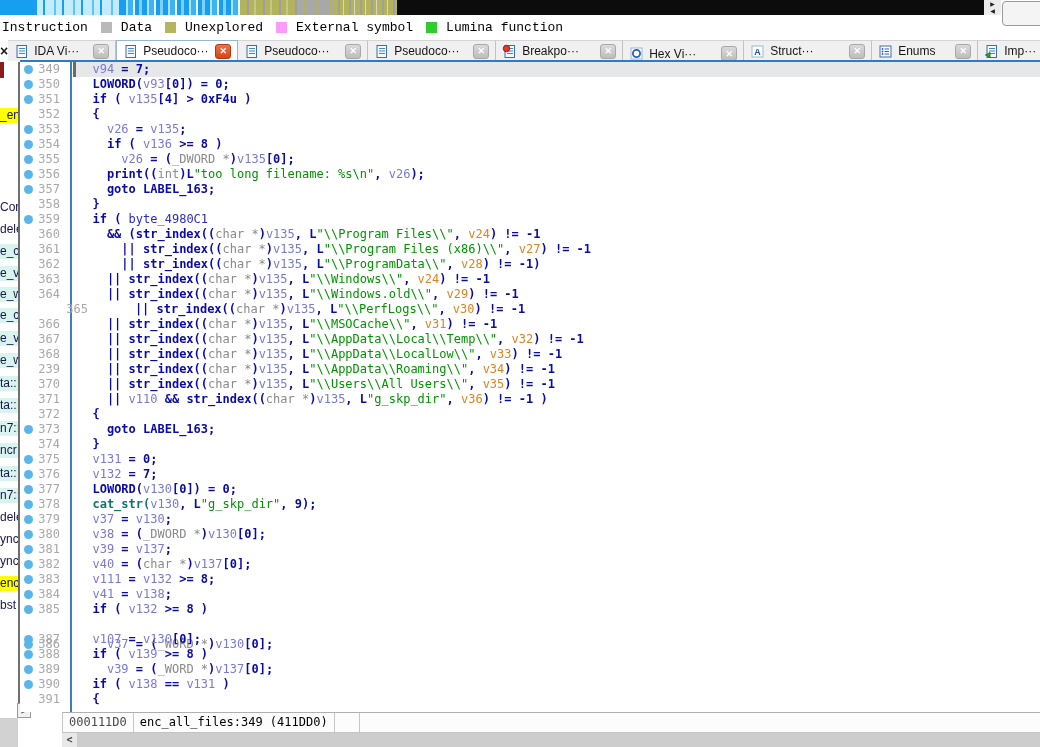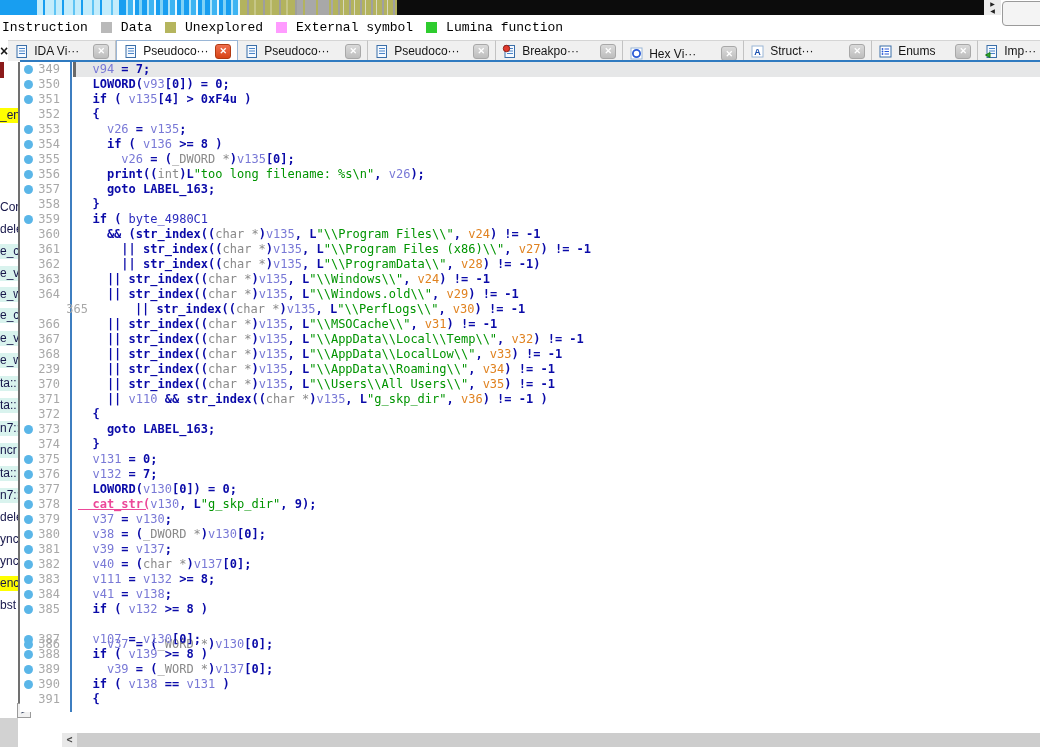--- a/index.html
+++ b/index.html
@@ -350,21 +350,21 @@
           <span class="codetext"><span style="color: rgb(0, 0, 0);">  </span><span style="color: rgb(120, 120, 214);">v132</span><span class="tk-y" style="color: rgb(10, 10, 168);"> = 7;</span></span>
         </div>
         <div class="line" style="top: 420px;">
           <span class="bpdot"></span>
           <span class="lnum">377</span>
           <span class="codetext"><span style="color: rgb(0, 0, 0);">  </span><span class="tk-y" style="color: rgb(10, 10, 168);">LOWORD(</span><span style="color: rgb(120, 120, 214);">v130</span><span class="tk-y" style="color: rgb(10, 10, 168);">[0]) = 0;</span></span>
         </div>
         <div class="line" style="top: 435px;">
           <span class="bpdot"></span>
           <span class="lnum">378</span>
-          <span class="codetext"><span class="tk-y" style="color: #ec4899; text-decoration: underline;">  cat_str(</span><span style="color: rgb(120, 120, 214);">v130</span><span class="tk-y" style="color: rgb(10, 10, 168);">, L</span><span style="color: rgb(0, 148, 0);">"g_skp_dir"</span><span class="tk-y" style="color: rgb(10, 10, 168);">, 9);</span></span>
+          <span class="codetext"><span class="tk-y" style="color: #0f766e;">  cat_str(</span><span style="color: rgb(120, 120, 214);">v130</span><span class="tk-y" style="color: rgb(10, 10, 168);">, L</span><span style="color: rgb(0, 148, 0);">"g_skp_dir"</span><span class="tk-y" style="color: rgb(10, 10, 168);">, 9);</span></span>
         </div>
         <div class="line" style="top: 450px;">
           <span class="bpdot"></span>
           <span class="lnum">379</span>
           <span class="codetext"><span style="color: rgb(0, 0, 0);">  </span><span style="color: rgb(120, 120, 214);">v37</span><span class="tk-y" style="color: rgb(10, 10, 168);"> = </span><span style="color: rgb(120, 120, 214);">v130</span><span class="tk-y" style="color: rgb(10, 10, 168);">;</span></span>
         </div>
         <div class="line" style="top: 465px;">
           <span class="bpdot"></span>
           <span class="lnum">380</span>
           <span class="codetext"><span style="color: rgb(0, 0, 0);">  </span><span style="color: rgb(120, 120, 214);">v38</span><span class="tk-y" style="color: rgb(10, 10, 168);"> = (</span><span style="color: rgb(138, 138, 138);">_DWORD *</span><span class="tk-y" style="color: rgb(10, 10, 168);">)</span><span style="color: rgb(120, 120, 214);">v130</span><span class="tk-y" style="color: rgb(10, 10, 168);">[0];</span></span>
@@ -419,18 +419,23 @@
           <span class="lnum">390</span>
           <span class="codetext"><span style="color: rgb(0, 0, 0);">  </span><span class="tk-y" style="color: rgb(10, 10, 168);">if ( </span><span style="color: rgb(120, 120, 214);">v138</span><span class="tk-y" style="color: rgb(10, 10, 168);"> == </span><span style="color: rgb(120, 120, 214);">v131</span><span class="tk-y" style="color: rgb(10, 10, 168);"> )</span></span>
         </div>
         <div class="line" style="top: 630px;">
           <span class="lnum">391</span>
           <span class="codetext"><span class="tk-y" style="color: rgb(10, 10, 168);">  {</span></span>
         </div>
       </div>
   </div>
 
+  <div id="status">
+      <div class="st-cell addr">000111D0</div>
+      <div class="st-cell">enc_all_files:349 (411DD0)</div>
+      <div class="st-cell" style="width: 12px;"></div>
+    </div>
 
   <div id="hscroll">
     <div id="h-arrow">&lt;</div>
   </div>
 
 </div>
 
 </body></html>

